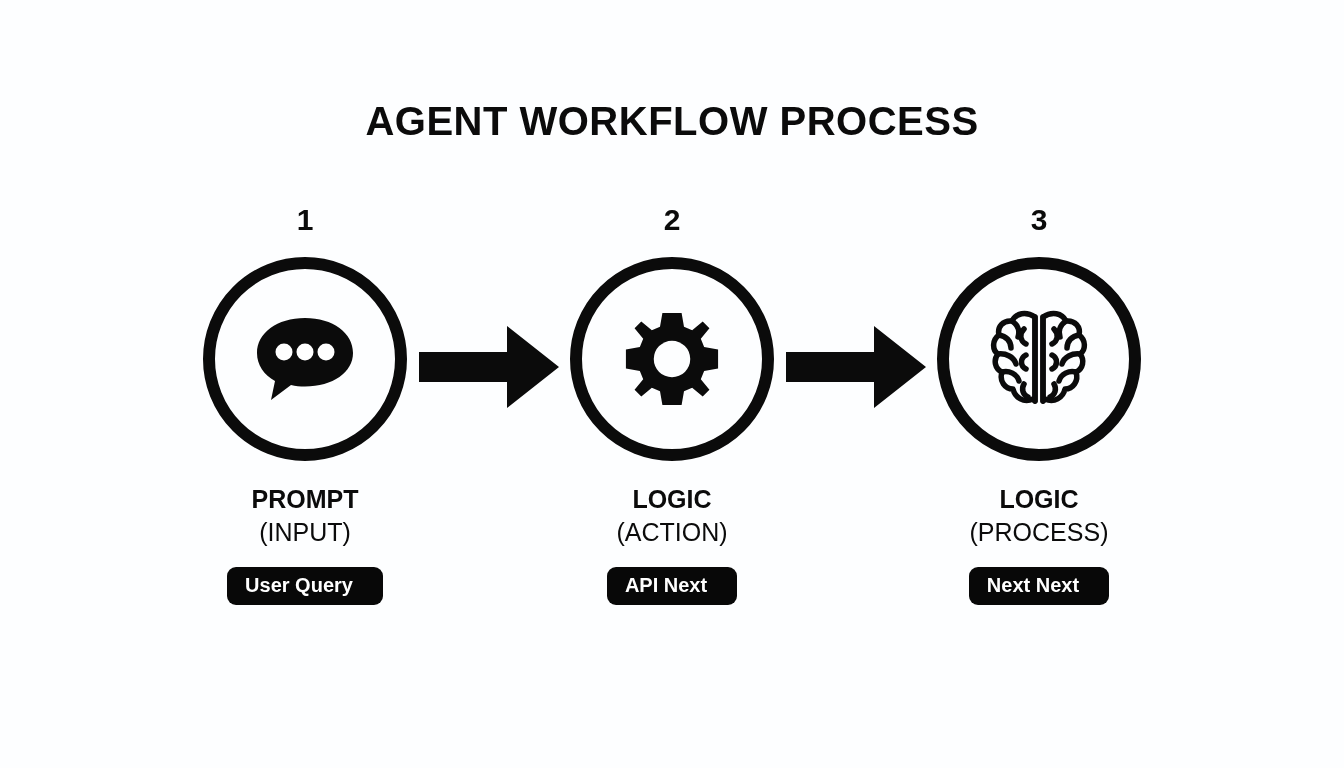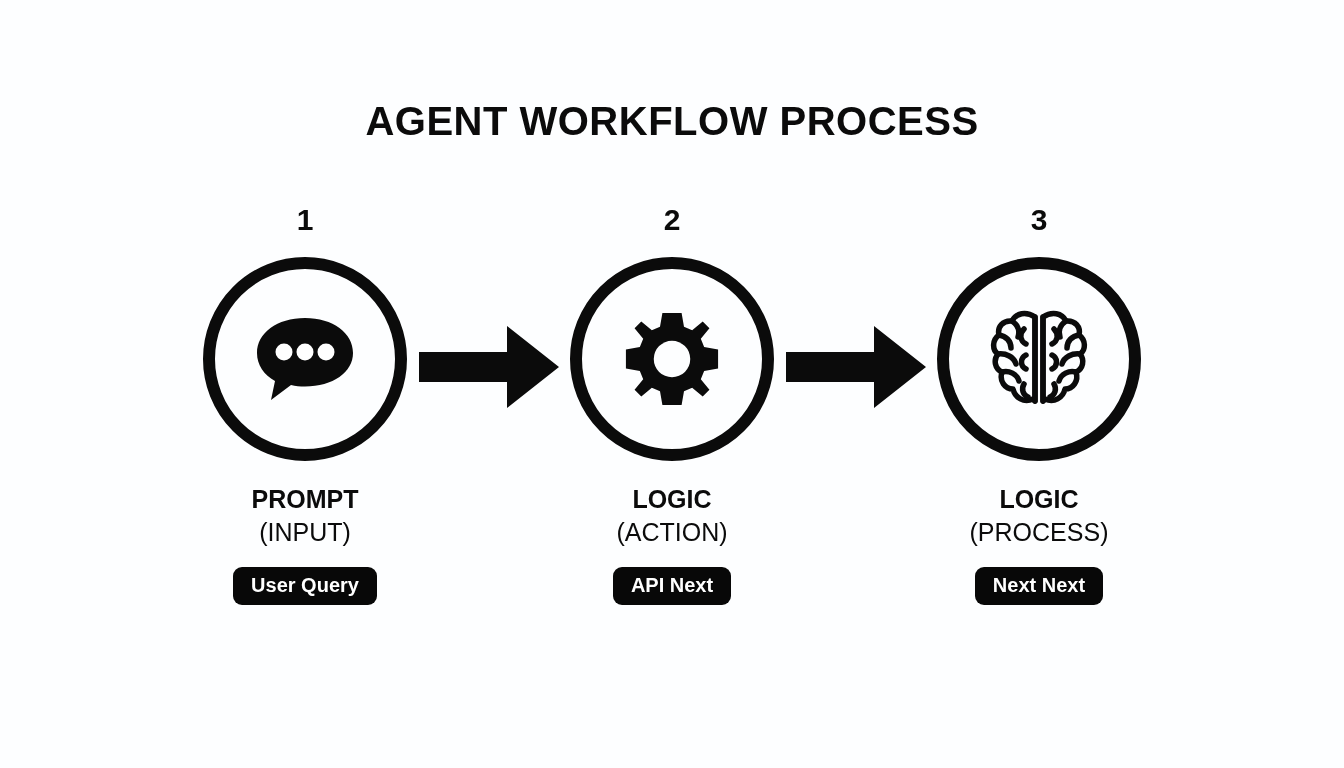--- a/index.html
+++ b/index.html
@@ -103,21 +103,21 @@
     white-space: nowrap;
   }
 
   .pill {
     margin-top: 20px;
     background: #080808;
     color: #ffffff;
     font-size: 20px;
     font-weight: bold;
     border-radius: 9px;
-    padding: 7px 18px 9px 18px;
+    padding: 7px 30px 9px 18px;
     line-height: 1.1;
     white-space: nowrap;
   }
 
   
   .arrow-wrap {
     flex: 0 0 auto;
     width: 143px;
     display: flex;
     align-items: flex-start;

